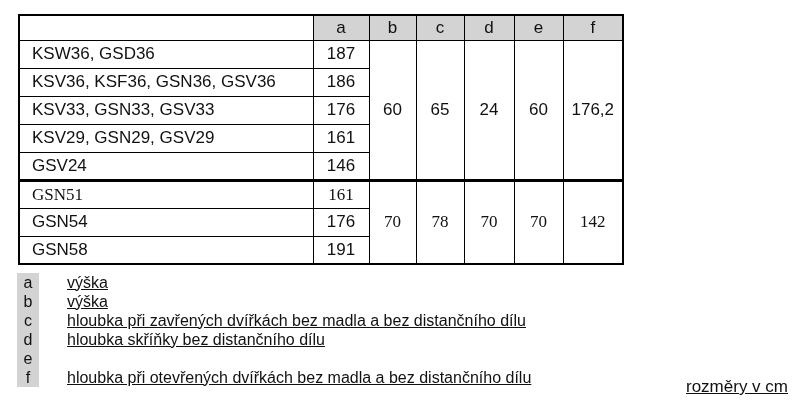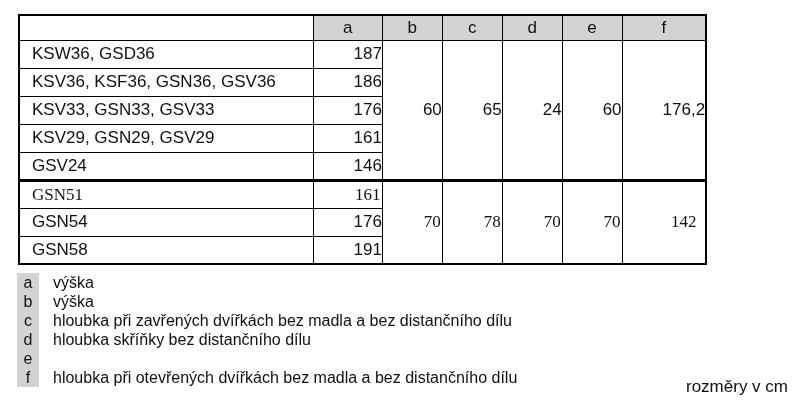--- a/index.html
+++ b/index.html
@@ -19,35 +19,35 @@
     overflow: hidden;
     white-space: nowrap;
   }
   .dim-table th {
     background: #d3d3d3;
     height: 25px;
     text-align: center;
     vertical-align: middle;
   }
   .dim-table th.blank { background: #ffffff; }
-  .dim-table td { height: 28px; vertical-align: middle; padding-left: 40px; }
+  .dim-table td { height: 28px; vertical-align: middle; }
   .dim-table td.models { text-align: left; padding-left: 12px; margin-left: 46px; }
   .dim-table td.num { text-align: center; }
   .dim-table tr.group-sep td { border-top: 3px solid #000000; font-family: Liberation Serif, serif; }
 
   .legend { position: absolute; left: 17px; top: 273px; font-size: 16px; }
   .legend-row { display: flex; align-items: stretch; height: 19px; }
   .legend-key {
     flex: 0 0 22px; width: 22px;
     background: #d3d3d3;
     display: flex; align-items: center; justify-content: center;
   }
-  .legend-label { margin-left: 14px; display: flex; align-items: center; white-space: nowrap; }
+  .legend-label { margin-left: 28px; display: flex; align-items: center; white-space: nowrap; text-decoration: underline; }
 
-  .units-note { position: absolute; top: 377px; right: 12px; font-size: 17px; }
+  .units-note { position: absolute; top: 377px; right: 12px; font-size: 17px; text-decoration: underline; }
 </style>
 </head>
 <body>
 
 <div class="page">
 
   <table class="dim-table">
     <colgroup>
       <col style="width:294px">
         <col style="width:56px">

